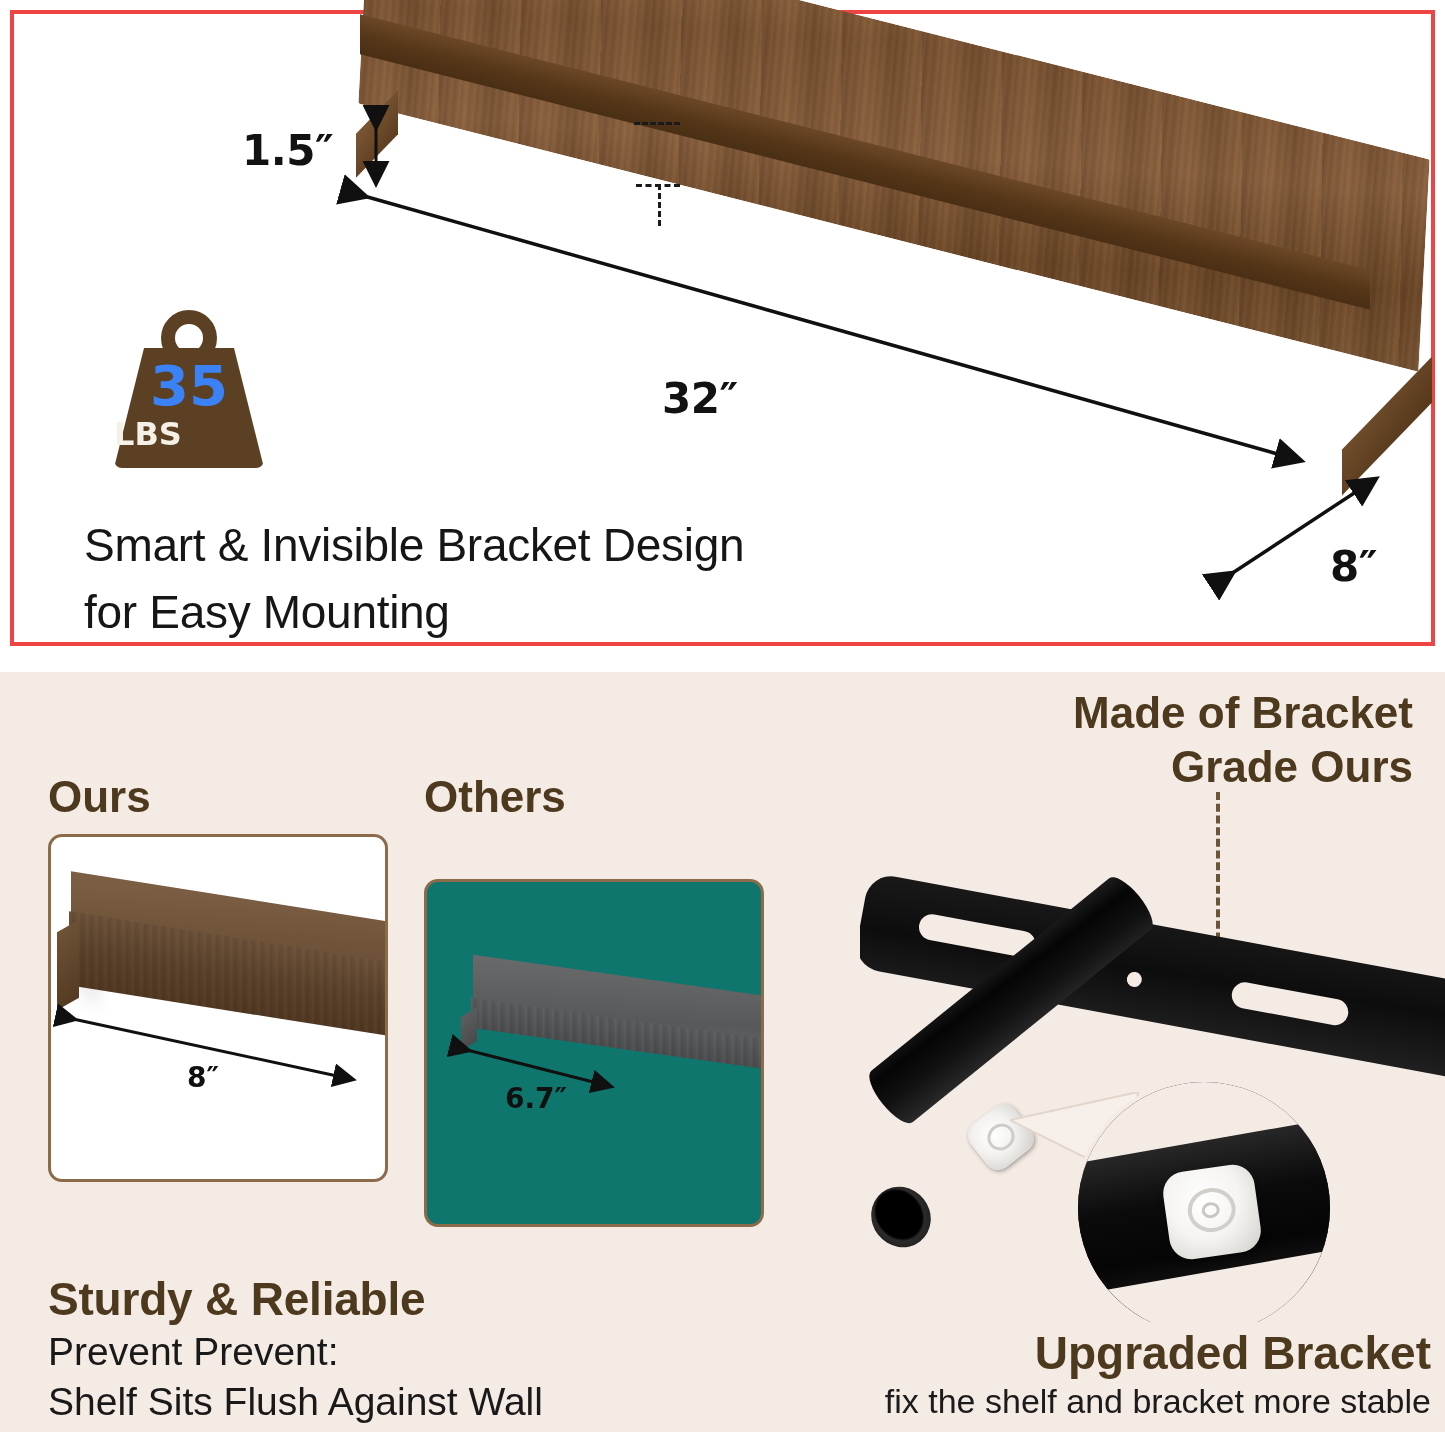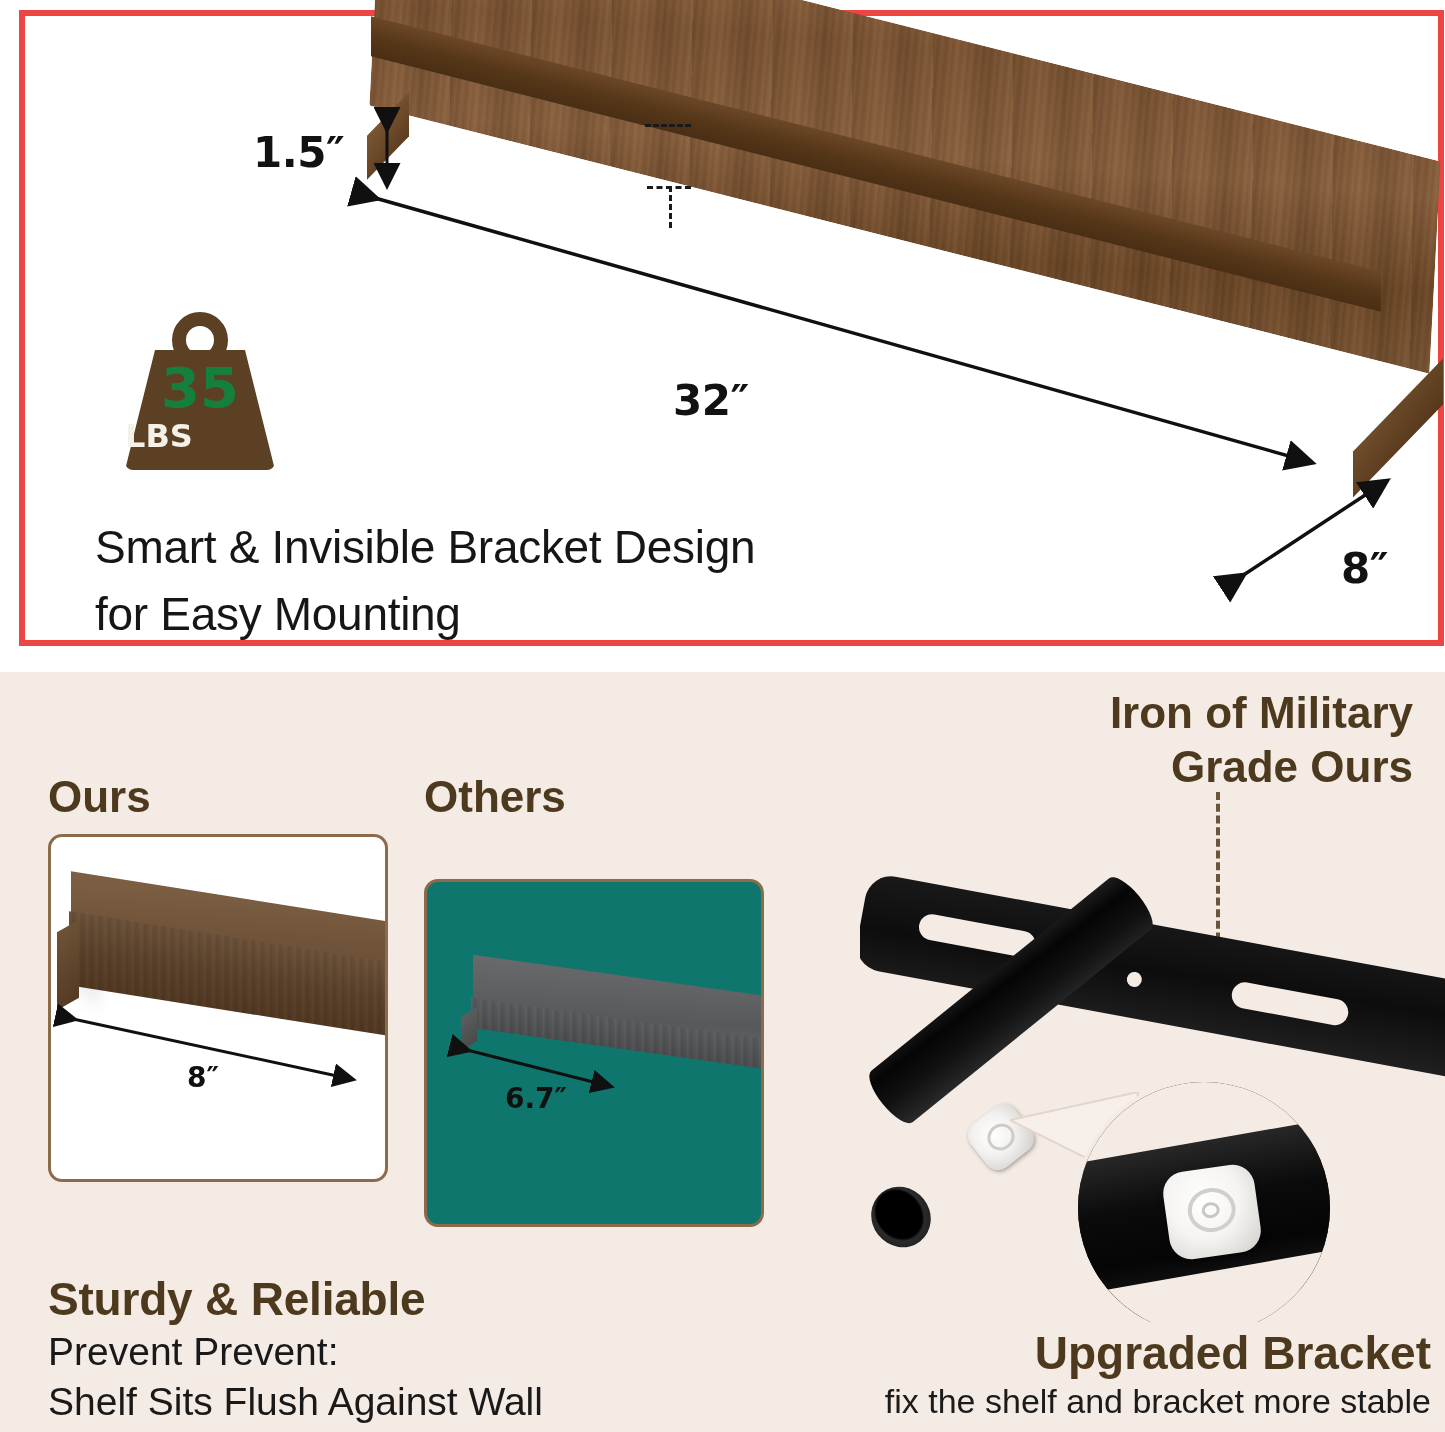--- a/index.html
+++ b/index.html
@@ -17,23 +17,22 @@
   #top-section {
     position: absolute;
     left: 0; top: 0;
     width: 1445px; height: 660px;
     background: #ffffff;
   }
   #top-frame {
     position: absolute;
     left: 10px; top: 10px;
     width: 1425px; height: 636px;
-    border: 6px solid #ef4444;
+    border: 4px solid #ef4444;
     background: #ffffff;
-    margin-left: 9px;
   }
 
   
   #shelf-wrap {
     position: absolute;
     left: 300px; top: 0px;
     width: 1130px; height: 640px;
     pointer-events: none;
   }
 
@@ -140,21 +139,21 @@
     border-radius: 8px;
   }
   #weight-num {
     position: absolute;
     left: 0; top: 48px;
     width: 150px;
     text-align: center;
     font-family: "DejaVu Sans", sans-serif;
     font-weight: bold;
     font-size: 56px;
-    color: #15803d;
+    color: #3b82f6;
     line-height: 1;
   }
   #weight-unit {
     position: absolute;
     left: 0; top: 108px;
     width: 150px;
     text-align: left;
     font-family: "DejaVu Sans", sans-serif;
     font-weight: bold;
     font-size: 32px;
@@ -560,21 +559,21 @@
       <line x1="40" y1="168" x2="182" y2="204" stroke="#101010" stroke-width="3" marker-start="url(#pah2)" marker-end="url(#pah)"></line>
     </svg>
     <div class="panel-dim" id="dim-others-67">6.7″</div>
   </div>
 
   <div id="sturdy-head">Sturdy &amp; Reliable</div>
   <div id="sturdy-line1">Prevent Prevent:</div>
   <div id="sturdy-line2">Shelf Sits Flush Against Wall</div>
 
   <div id="iron-head">
-    <div>Iron of Military</div>
+    <div>Made of Bracket</div>
     <div>Grade Ours</div>
   </div>
 
   <div id="bracket-stage">
     <div id="iron-dash"></div>
 
     <div id="plate">
       <div class="plate-slot" id="slot-1"></div>
       <div class="plate-slot" id="slot-2"></div>
       <div id="plate-hole"></div>

